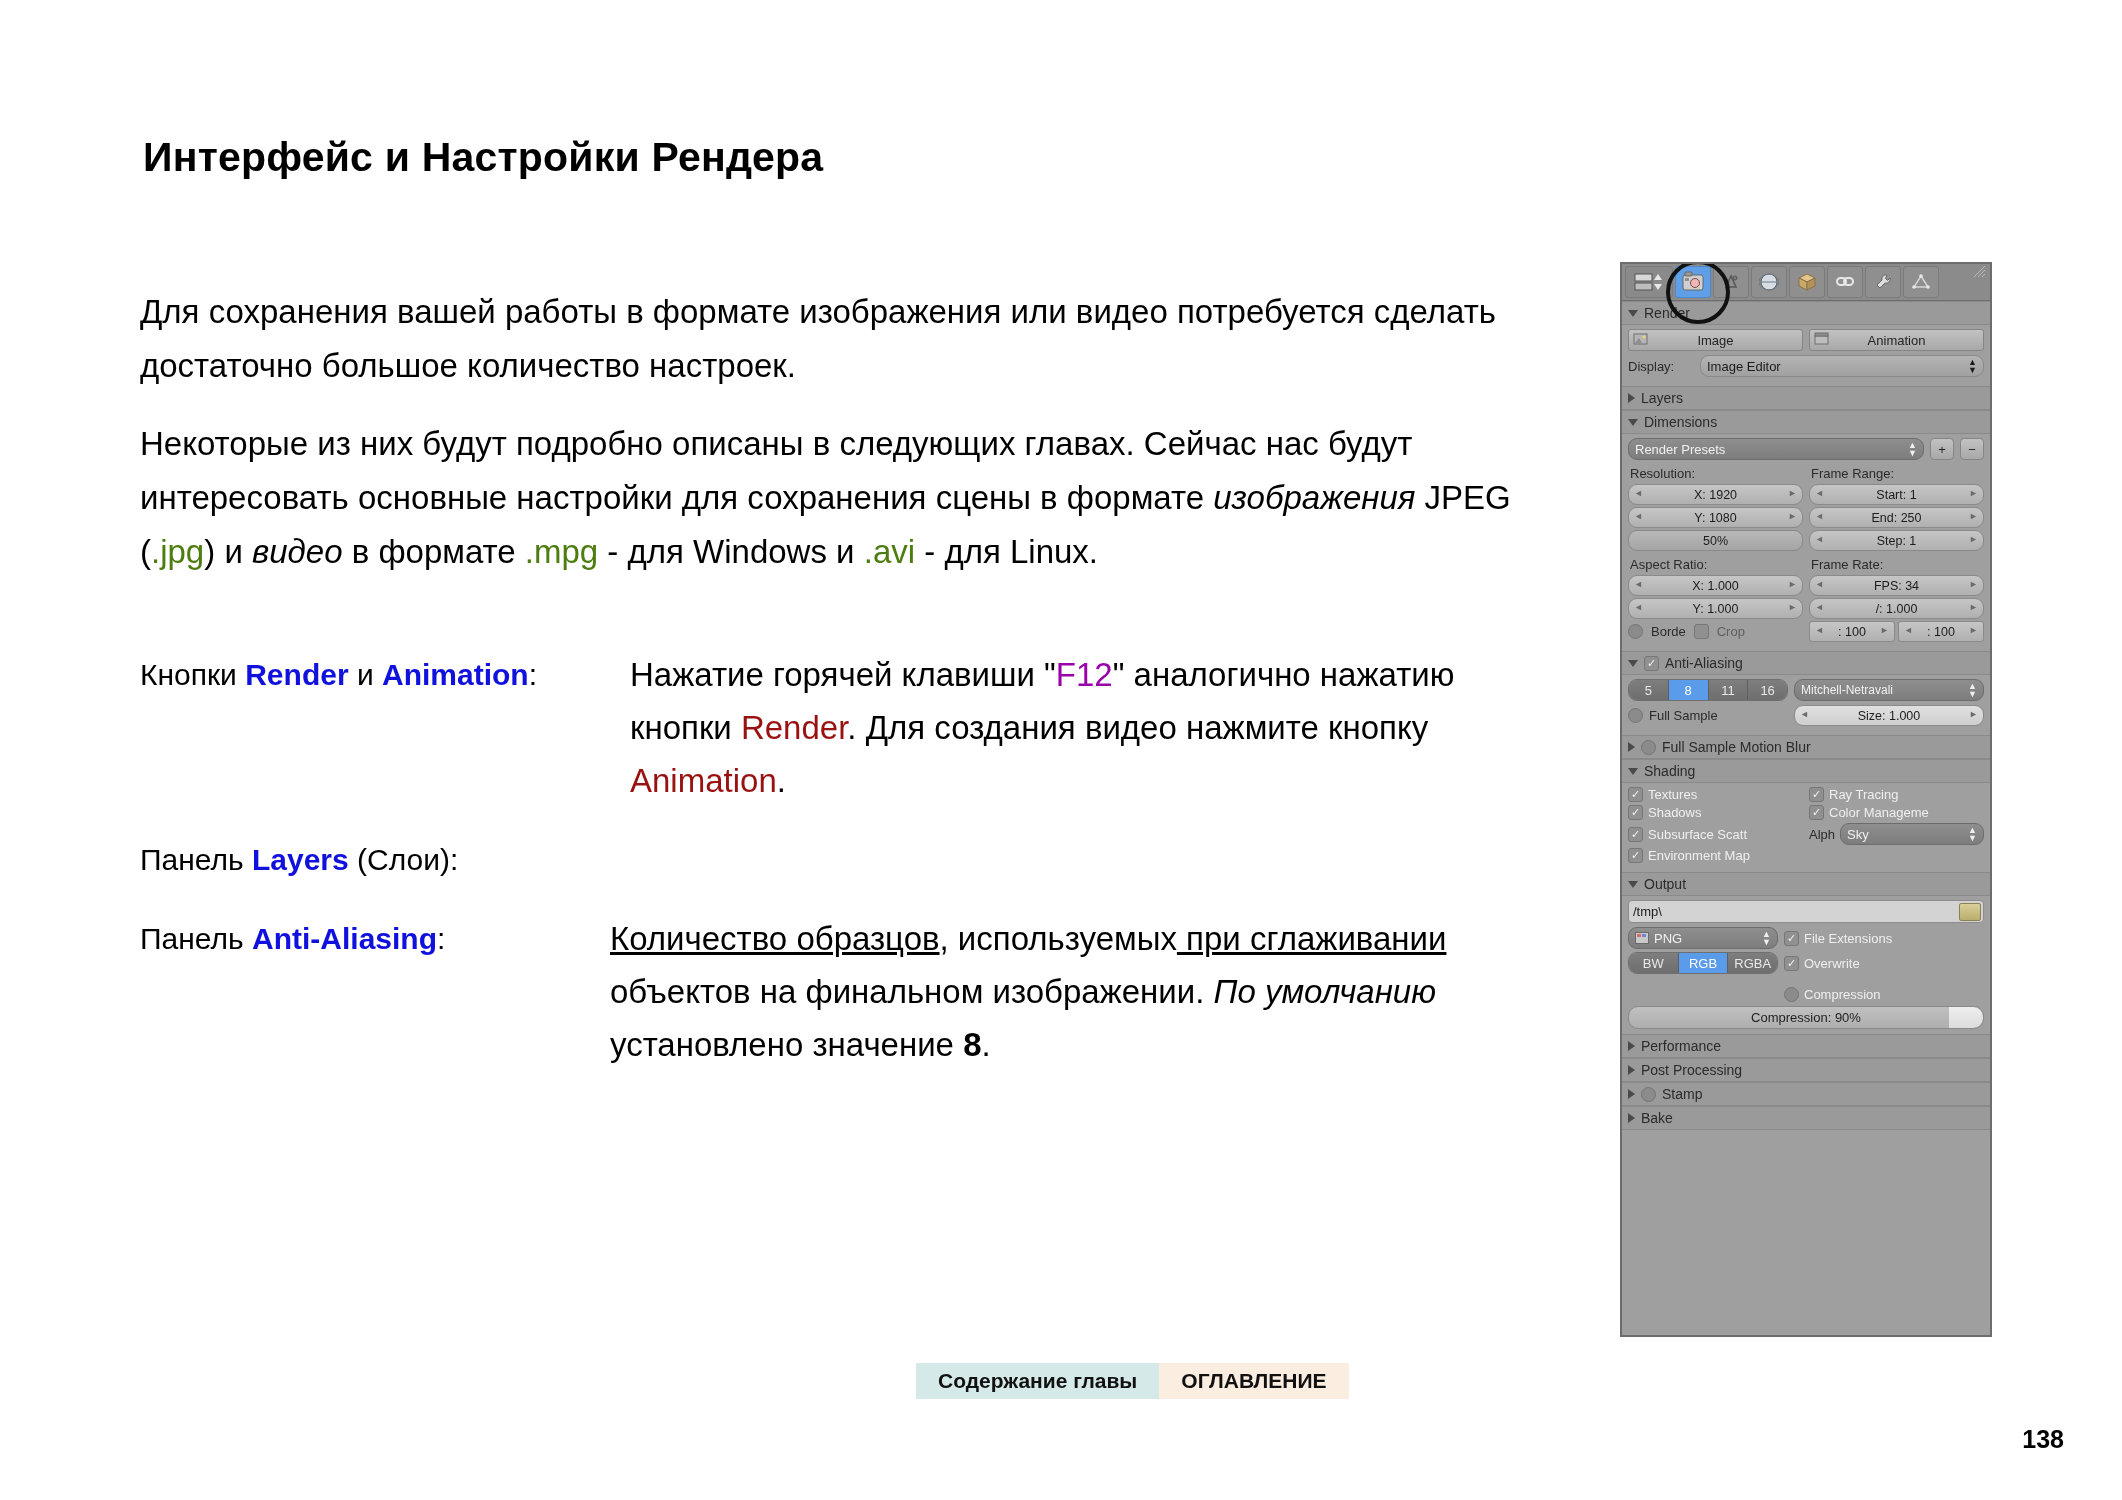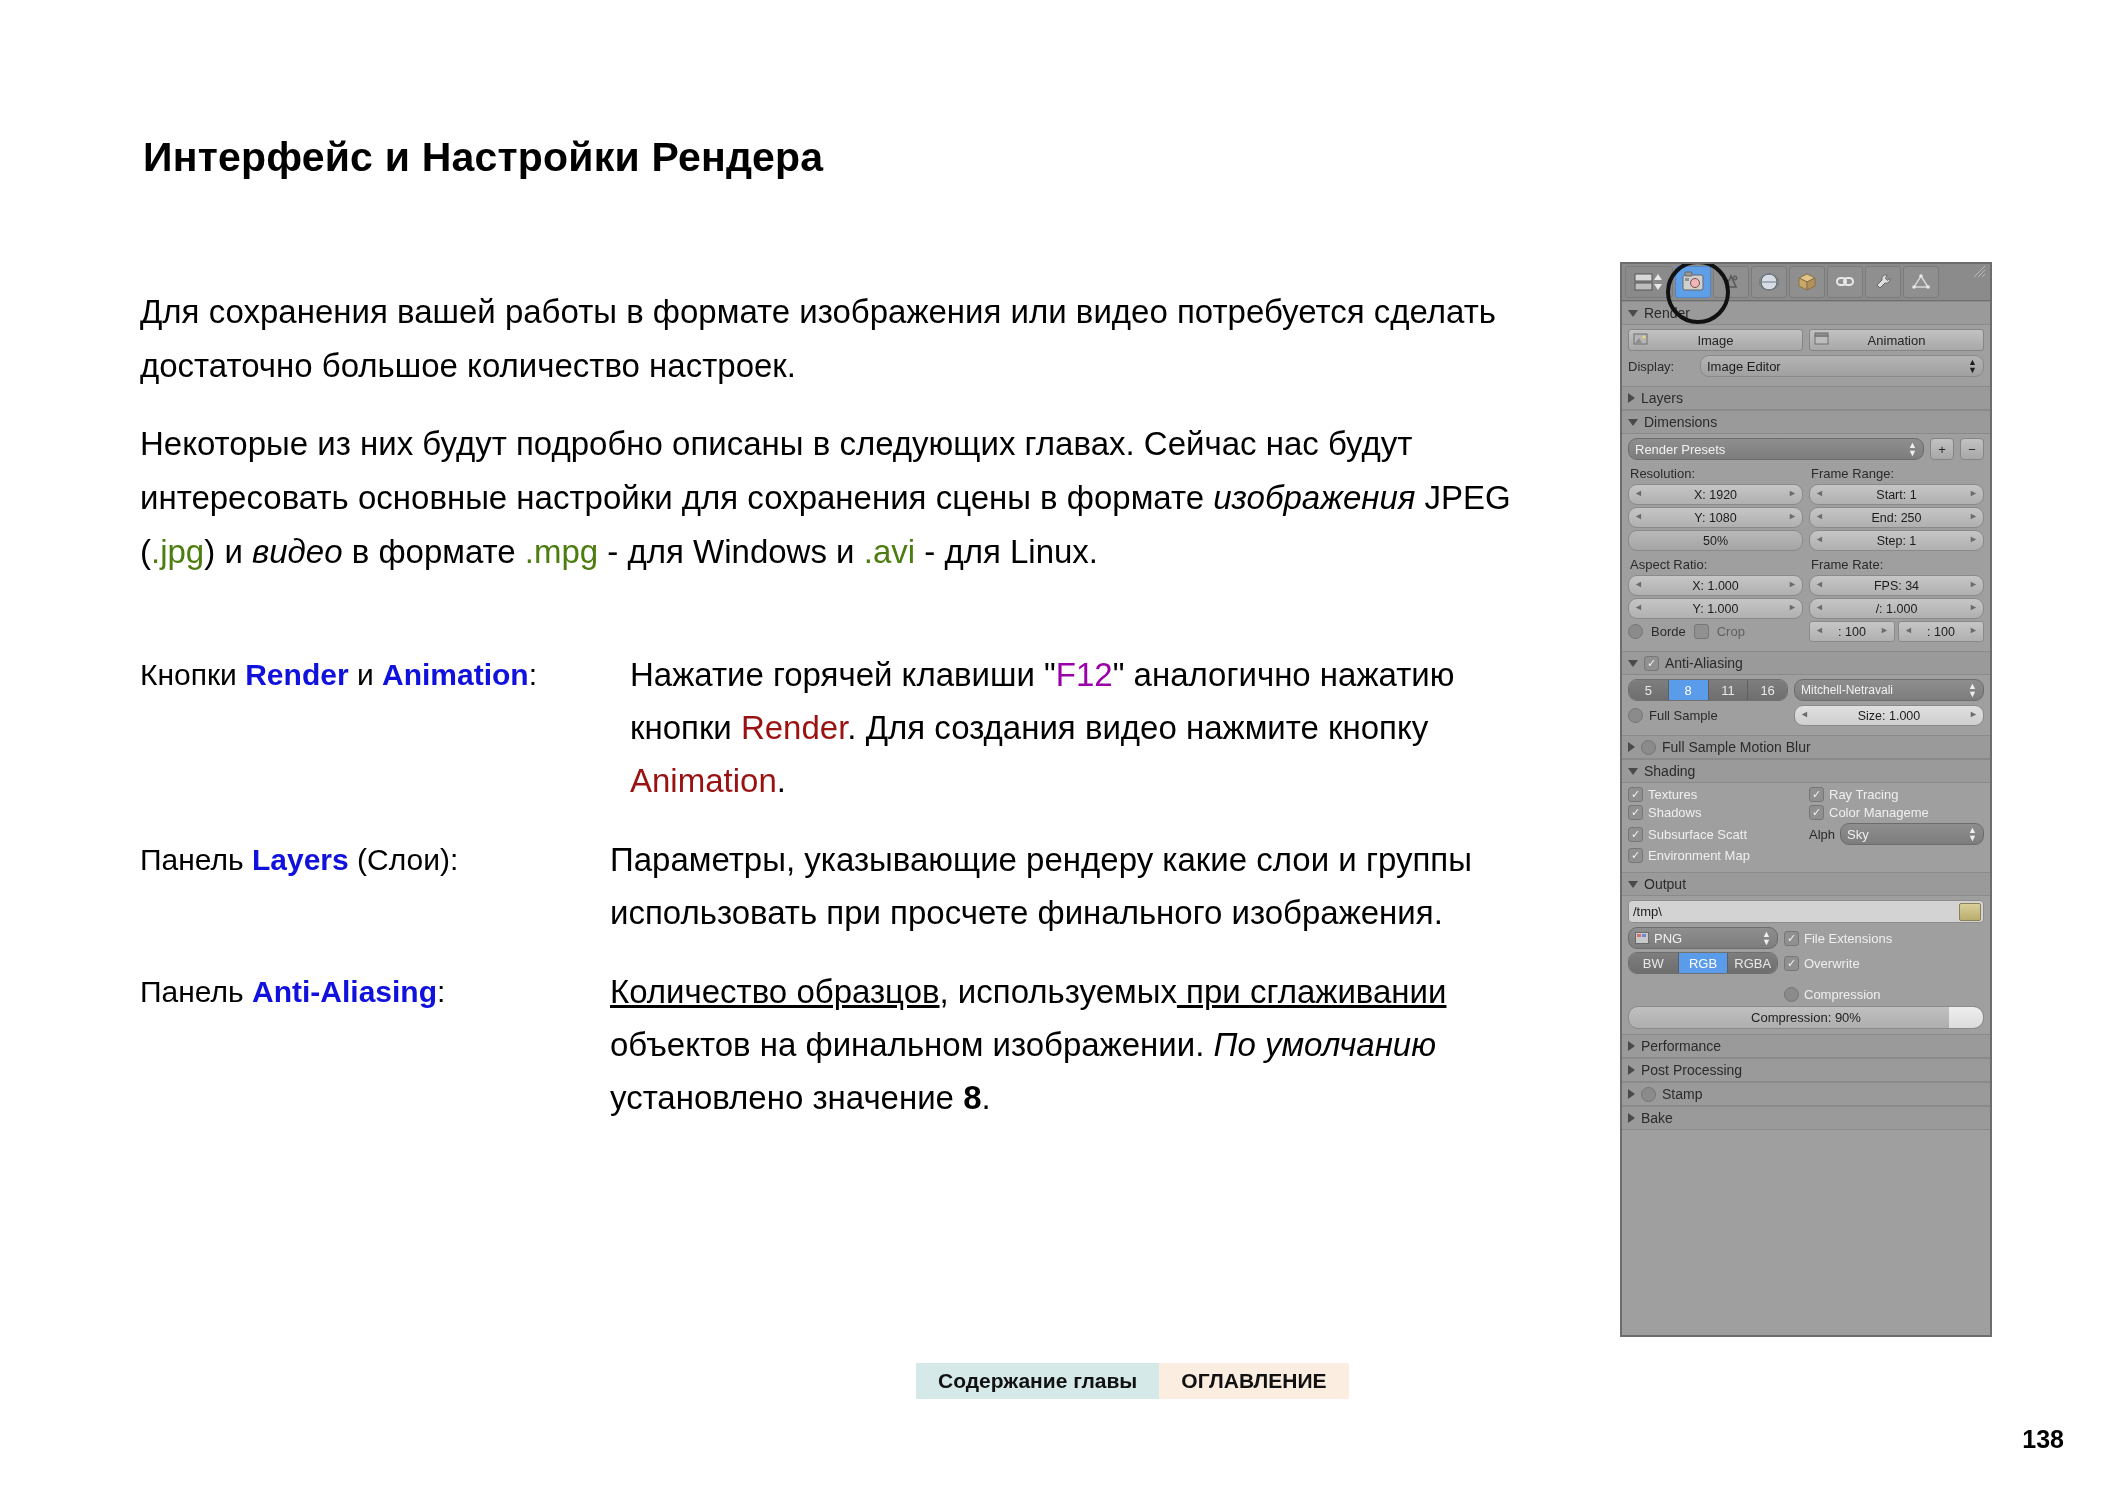--- a/index.html
+++ b/index.html
@@ -322,21 +322,20 @@
 
 <div class="defs">
 
   <div class="def-row">
     <div class="def-term"><span>Кнопки </span><span class="kw-blue">Render</span><span> и </span><span class="kw-blue">Animation</span><span>:</span></div>
     <div class="def-desc indent-first"><span>Нажатие горячей клавиши "</span><span class="kw-purple">F12</span><span>" аналогично нажатию кнопки </span><span class="kw-red">Render</span><span>. Для создания видео нажмите кнопку </span><span class="kw-red">Animation</span><span>.</span></div>
   </div>
 
   <div class="def-row">
     <div class="def-term"><span>Панель </span><span class="kw-blue">Layers</span><span> (Слои):</span></div>
-    <div class="def-desc">Параметры, указывающие рендеру какие слои и группы использовать при просчете финального изображения.</div>
   </div>
 
 
   <div class="def-row">
     <div class="def-term"><span>Панель </span><span class="kw-blue">Anti-Aliasing</span><span>:</span></div>
     <div class="def-desc"><span class="underl">Количество образцов</span><span>, используемых</span><span class="underl"> при сглаживании</span><span> объектов на финальном изображении. </span><span class="ital">По умолчанию</span><span> установлено значение </span><span class="bold">8</span><span>.</span></div>
   </div>
 
 </div>
 

